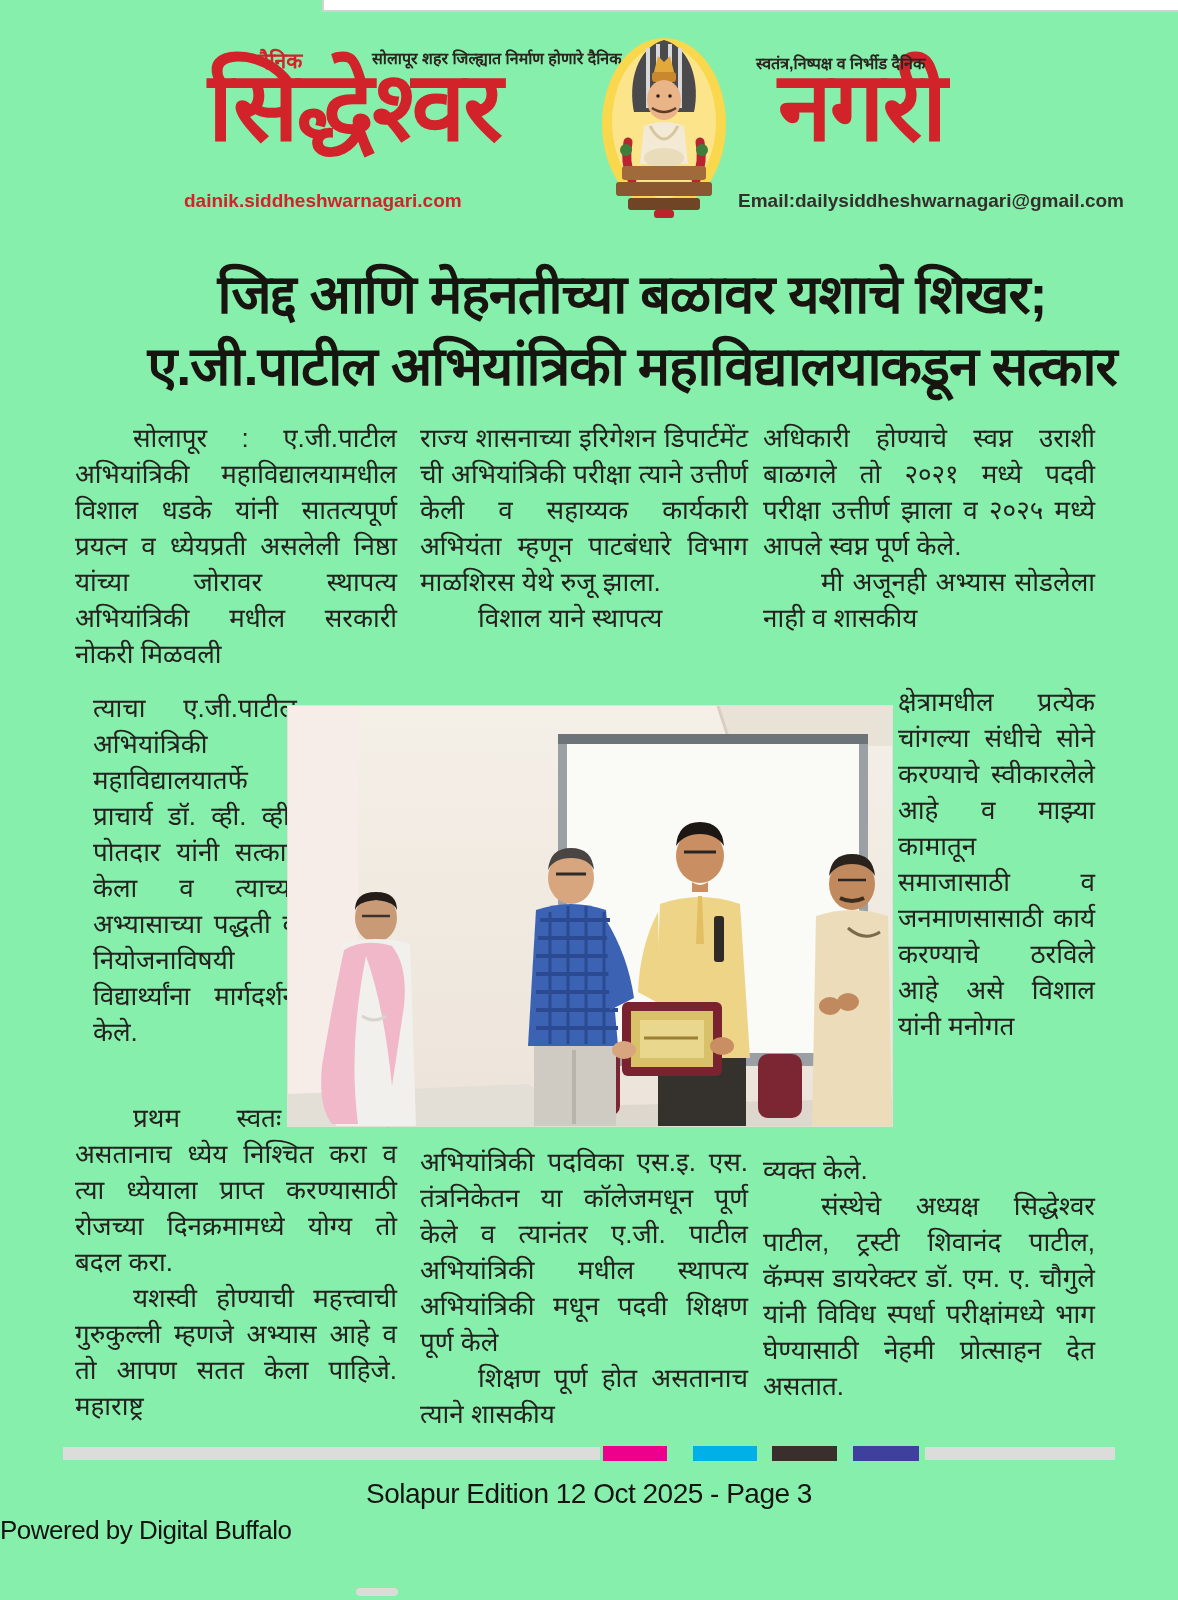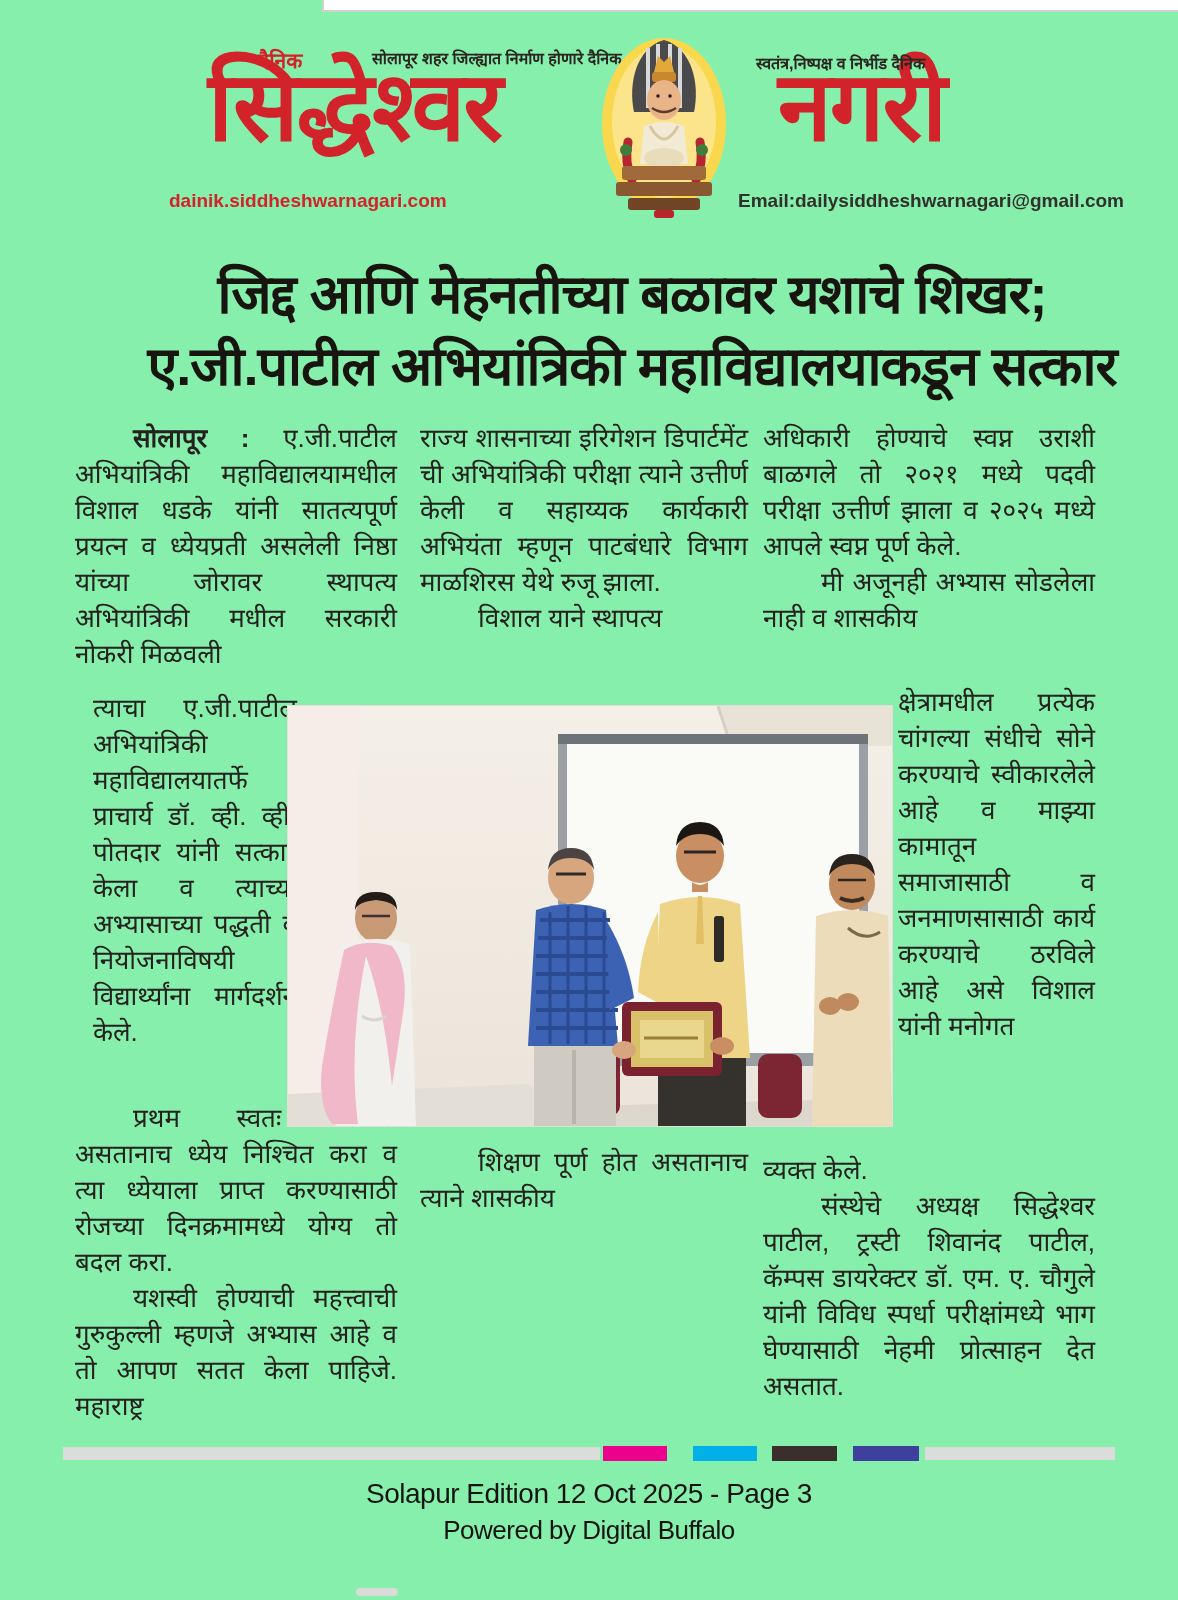--- a/index.html
+++ b/index.html
@@ -11,32 +11,32 @@
   .top-remnant{left:322px;top:0;width:856px;height:10px;
                border-left:2px solid #d2d2cf;border-bottom:2px solid #d2d2cf;background:#fff;}
 
   
   .dainik-small{left:258px;top:46px;font-size:21px;font-weight:bold;color:#d3232a;}
   .mast-title{font-weight:800;color:#d3232a;letter-spacing:-2px;line-height:1;margin-left:36px;}
   .title-left{left:172px;top:58px;font-size:97px;}
   .title-right{left:742px;top:58px;font-size:97px;}
   .tagline-top{left:372px;top:50px;width:250px;font-size:16px;font-weight:bold;color:#2b2520;line-height:1.15;}
   .tagline-right{left:756px;top:52px;width:230px;font-size:16px;font-weight:bold;color:#2b2520;}
-  .website{left:169px;top:190px;font-size:19px;font-weight:bold;color:#d3232a;text-align:center;}
+  .website{left:184px;top:190px;font-size:19px;font-weight:bold;color:#d3232a;text-align:center;}
   .email{left:738px;top:190px;font-size:19px;font-weight:bold;color:#33302c;}
 
   
   .headline{left:0;top:258px;width:1178px;text-align:center;font-weight:800;color:#18140f;
             font-size:54px;line-height:72px;letter-spacing:-1px;padding-left:43px;}
 
   
   .textcol{font-size:26px;line-height:36px;text-align:justify;color:#25211e;}
   .textcol p{margin:0;}
   .textcol p.ind{text-indent:58px;}
-  .dateline{font-weight:bold;margin-top:40px;}
+  .dateline{font-weight:normal;margin-top:40px;}
   .c1a{left:75px;top:420px;width:322px;}
   .c1b{left:75px;top:690px;width:204px;margin-left:18px;}
   .c1c{left:75px;top:1100px;width:322px;}
   .c2a{left:420px;top:420px;width:328px;}
   .c2b{left:420px;top:1144px;width:328px;}
   .c3a{left:763px;top:420px;width:332px;}
   .c3b{left:898px;top:684px;width:197px;}
   .c3c{left:763px;top:1152px;width:332px;}
 
   
@@ -45,21 +45,21 @@
   
   .rule{top:1447px;height:13px;background:#dcdcda;}
   .rule-left{left:63px;width:537px;}
   .rule-right{left:925px;width:190px;}
   .seg{top:1446px;height:15px;}
   .seg-magenta{left:603px;width:64px;background:#ec008c;}
   .seg-cyan{left:693px;width:64px;background:#00b0e6;}
   .seg-black{left:772px;width:65px;background:#3a2f2d;}
   .seg-indigo{left:853px;width:66px;background:#3f3f9e;}
   .edition{left:0;top:1478px;width:1178px;text-align:center;font-size:28px;color:#161412;letter-spacing:-0.5px;}
-  .powered{left:0;top:1515px;width:1178px;text-align:center;font-size:26px;color:#161412;letter-spacing:-0.5px;}
+  .powered{left:0;top:1515px;width:1178px;font-size:26px;color:#161412;letter-spacing:-0.5px;}
   .scroll-remnant{left:356px;top:1588px;width:42px;height:8px;background:#dbdbd8;border-radius:4px;}
 </style>
 </head>
 <body>
 
 <div class="page">
 
   <div class="abs top-remnant"></div>
 
   <div>
@@ -117,20 +117,21 @@
   <div class="abs textcol c1c">
     <p class="ind">प्रथम स्वतः शिकत असतानाच ध्येय निश्चित करा व त्या ध्येयाला प्राप्त करण्यासाठी रोजच्या दिनक्रमामध्ये योग्य तो बदल करा.</p>
     <p class="ind">यशस्वी होण्याची महत्त्वाची गुरुकुल्ली म्हणजे अभ्यास आहे व तो आपण सतत केला पाहिजे. महाराष्ट्र</p>
   </div>
 
   <div class="abs textcol c2a">
     <p>राज्य शासनाच्या इरिगेशन डिपार्टमेंट ची अभियांत्रिकी परीक्षा त्याने उत्तीर्ण केली व सहाय्यक कार्यकारी अभियंता म्हणून पाटबंधारे विभाग माळशिरस येथे रुजू झाला.</p>
     <p class="ind">विशाल याने स्थापत्य</p>
   </div>
   <div class="abs textcol c2b">
+    <p>अभियांत्रिकी पदविका एस.इ. एस. तंत्रनिकेतन या कॉलेजमधून पूर्ण केले व त्यानंतर ए.जी. पाटील अभियांत्रिकी मधील स्थापत्य अभियांत्रिकी मधून पदवी शिक्षण पूर्ण केले</p>
     <p class="ind">शिक्षण पूर्ण होत असतानाच त्याने शासकीय</p>
   </div>
 
   <div class="abs textcol c3a">
     <p>अधिकारी होण्याचे स्वप्न उराशी बाळगले तो २०२१ मध्ये पदवी परीक्षा उत्तीर्ण झाला व २०२५ मध्ये आपले स्वप्न पूर्ण केले.</p>
     <p class="ind">मी अजूनही अभ्यास सोडलेला नाही व शासकीय</p>
   </div>
   <div class="abs textcol c3b">
     <p>क्षेत्रामधील प्रत्येक चांगल्या संधीचे सोने करण्याचे स्वीकारलेले आहे व माझ्या कामातून समाजासाठी व जनमाणसासाठी कार्य करण्याचे ठरविले आहे असे विशाल यांनी मनोगत</p>
   </div>

